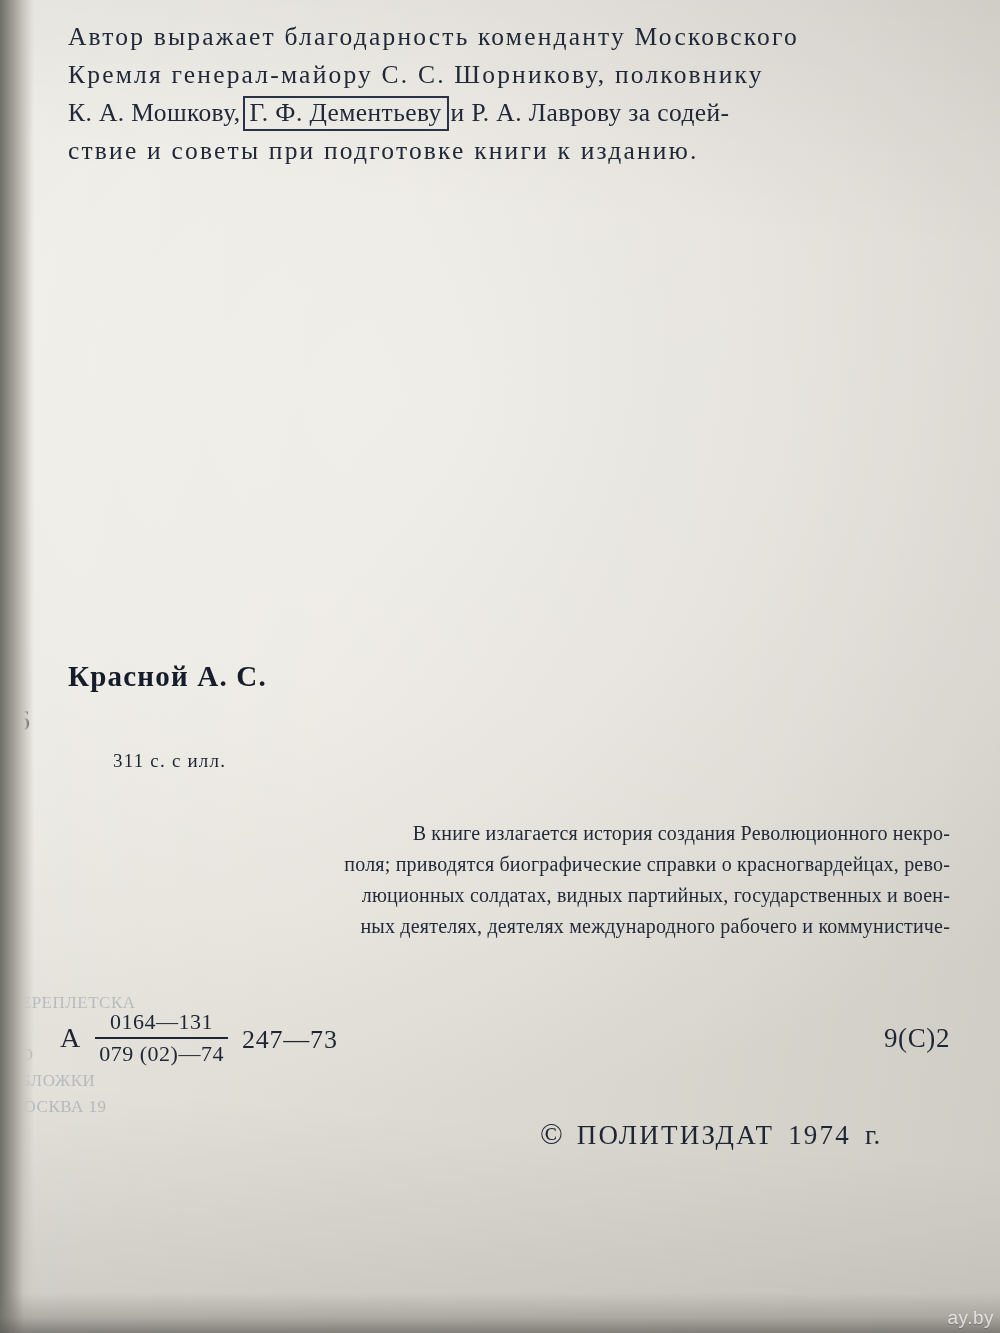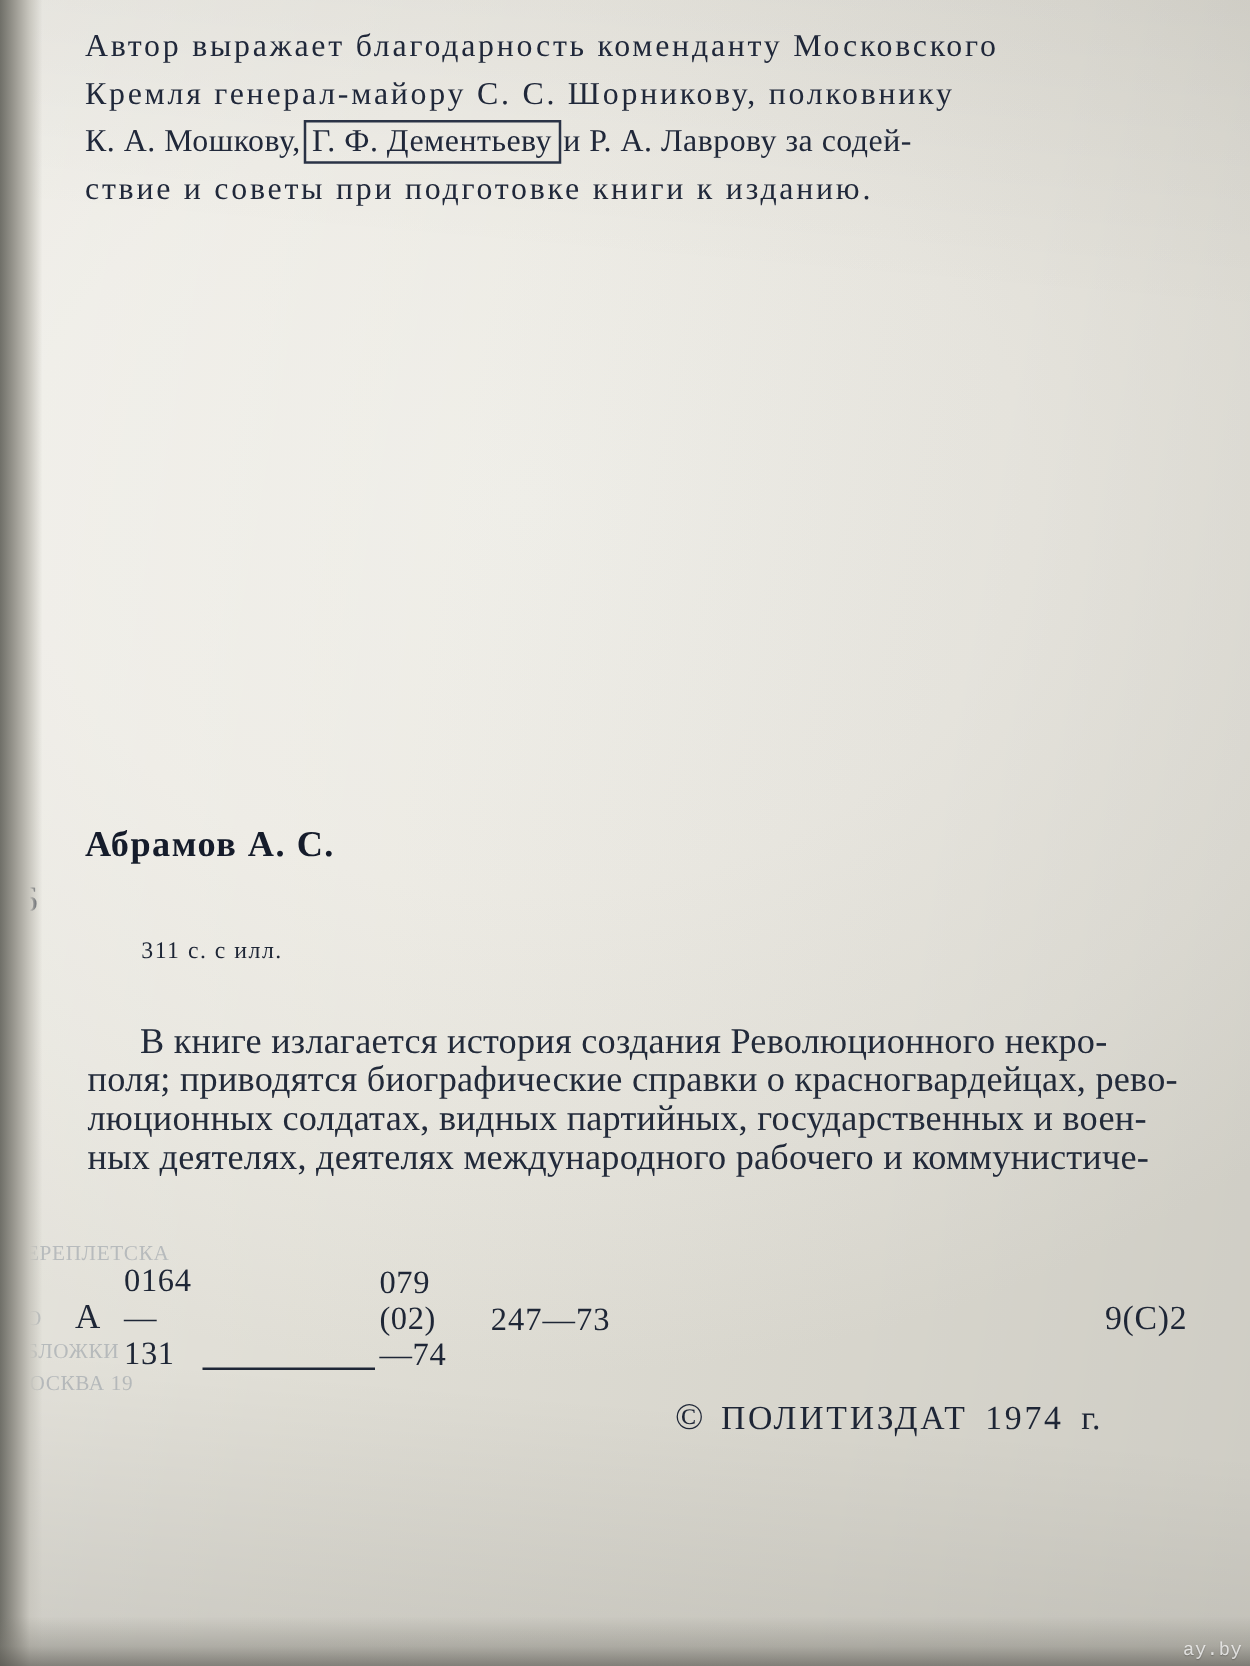--- a/index.html
+++ b/index.html
@@ -133,24 +133,25 @@
     letter-spacing: 1.2px;
     color: #1e2636;
   }
 
   
   .annotation {
     position: absolute;
     left: 70px;
     top: 818px;
     width: 880px;
-    font-size: 29px;
+    font-size: 20px;
     line-height: 31px;
     letter-spacing: 0.2px;
     color: #222a3a;
+    text-align: right;
   }
   .annotation .line {
     display: block;
     white-space: nowrap;
   }
   .annotation .first { padding-left: 42px; }
 
   
   .class-row {
     position: absolute;
@@ -162,24 +163,24 @@
     font-size: 27px;
     color: #1e2636;
   }
   .class-letter {
     font-size: 28px;
     letter-spacing: 1px;
     margin-right: 14px;
   }
   .fraction {
     display: inline-flex;
-    flex-direction: row;
-    align-items: flex-end;
+    flex-direction: column;
+    align-items: center;
     line-height: 1.12;
-    font-size: 26px;
+    font-size: 22px;
     letter-spacing: 0.5px;
   }
   .fraction .num { padding: 0 4px 1px 4px; }
   .fraction .bar {
     width: 100%;
     height: 2px;
     background: #1e2636;
     margin: 1px 0 2px 0;
   }
   .fraction .den { padding: 1px 4px 0 4px; }
@@ -226,22 +227,22 @@
     letter-spacing: 0.5px;
     z-index: 1;
   }
   .ghost .g { display: block; white-space: nowrap; }
 
   
   .watermark {
     position: absolute;
     right: 6px;
     bottom: 4px;
-    font-family: Liberation Mono, monospace;
-    font-size: 15px;
+    font-family: Liberation Sans, sans-serif;
+    font-size: 19px;
     color: rgba(255,255,255,0.75);
     letter-spacing: 0.5px;
     z-index: 4;
     text-shadow: 0 1px 1px rgba(0,0,0,0.25);
   }
 </style>
 </head>
 <body>
 
 <div id="page">
@@ -262,21 +263,21 @@
       <span class="line sp-wide">Автор выражает благодарность коменданту Московского</span>
       <span class="line sp-wide">Кремля генерал-майору С. С. Шорникову, полковнику</span>
       <span class="line">
         <span>К. А. Мошкову,</span><span class="boxed">Г. Ф. Дементьеву</span><span>и Р. А. Лаврову за содей-</span>
       </span>
       <span class="line sp-wide">ствие и советы при подготовке книги к изданию.</span>
     </div>
 
     <div class="card-index">16</div>
 
-    <div class="author">Абрамов А. С.</div>
+    <div class="author">Красной А. С.</div>
 
 
     <div class="pages">311 с. с илл.</div>
 
     <div class="annotation">
       <span class="line first">В книге излагается история создания Революционного некро-</span>
       <span class="line">поля; приводятся биографические справки о красногвардейцах, рево-</span>
       <span class="line">люционных солдатах, видных партийных, государственных и воен-</span>
       <span class="line">ных деятелях, деятелях международного рабочего и коммунистиче-</span>
     </div>

